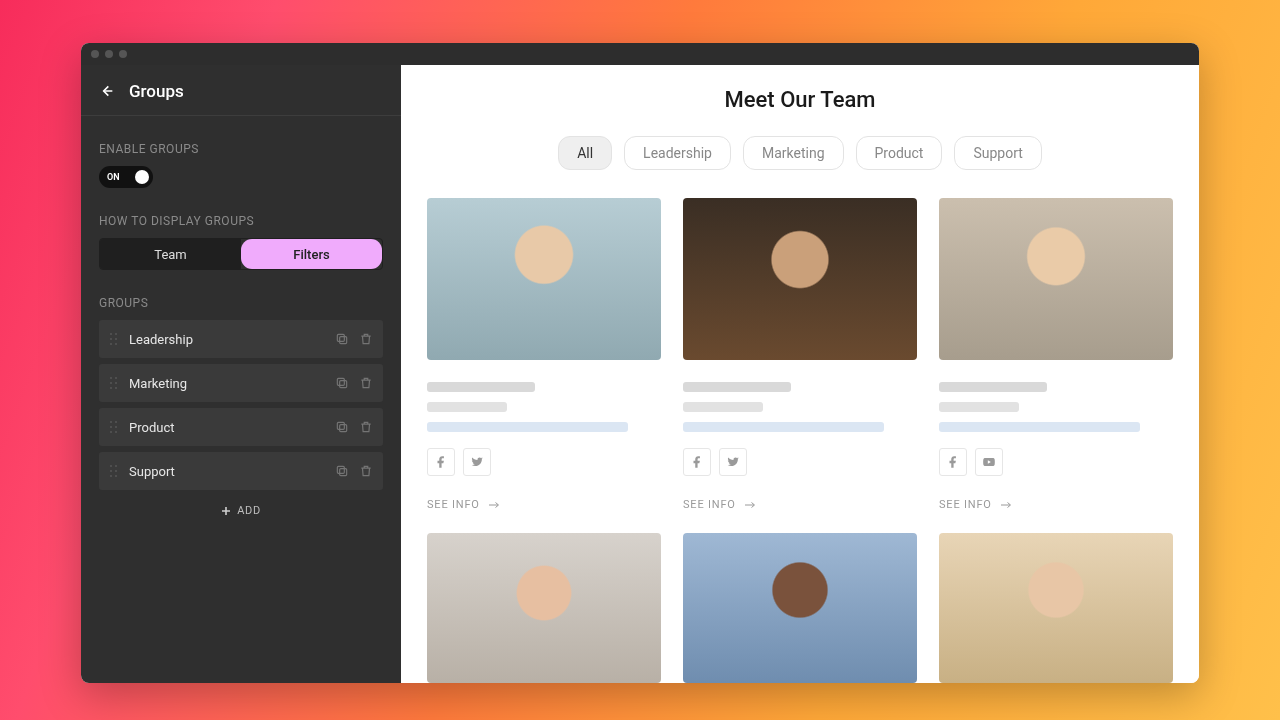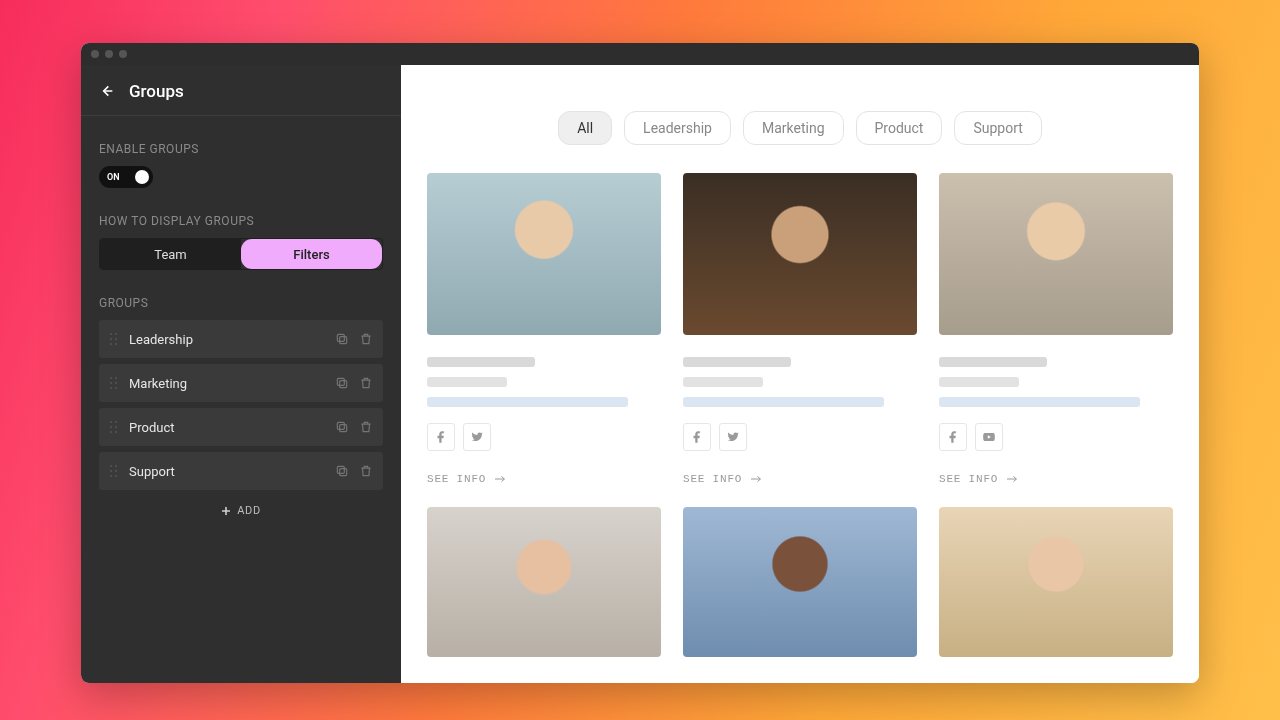--- a/index.html
+++ b/index.html
@@ -97,21 +97,21 @@
 .socials { display: flex; gap: 8px; margin-top: 16px; }
 .social {
   width: 28px; height: 28px; border: 1px solid #e6e6e6; border-radius: 3px;
   display: flex; align-items: center; justify-content: center; color: #9a9a9a;
   cursor: pointer;
 }
 .social svg { width: 14px; height: 14px; }
 .see-info {
   display: flex; align-items: center; gap: 8px;
   font-size: 11px; letter-spacing: 0.8px; color: #9a9a9a;
-  margin-top: 22px; cursor: pointer; font-family: Liberation Mono, monospace;
+  margin-top: 22px; cursor: pointer;
 }
 .see-info svg { width: 12px; height: 10px; }
 .row2 .photo { height: 150px; }
 
 .p1{background:radial-gradient(circle at 50% 35%,#e8c9a8 0 18%,transparent 19%),linear-gradient(#b7cdd4,#90a9b1);}
 .p2{background:radial-gradient(circle at 50% 38%,#caa07a 0 18%,transparent 19%),linear-gradient(#3a2e24,#6a4a2f);}
 .p3{background:radial-gradient(circle at 50% 36%,#eacba8 0 18%,transparent 19%),linear-gradient(#cbbfae,#a79d8d);}
 .p4{background:radial-gradient(circle at 50% 40%,#e7bfa1 0 18%,transparent 19%),linear-gradient(#d7d2cc,#b8b0a6);}
 .p5{background:radial-gradient(circle at 50% 38%,#7a523c 0 18%,transparent 19%),linear-gradient(#9fb8d4,#6f8daf);}
 .p6{background:radial-gradient(circle at 50% 38%,#e8c6a6 0 18%,transparent 19%),linear-gradient(#e8d5b6,#c8b084);}
@@ -241,20 +241,21 @@
 
       <div class="add-row">
         <svg viewBox="0 0 10 10" stroke="#cfcfcf" stroke-width="1.6">
             <path d="M5 1v8M1 5h8"></path>
           </svg>
         <span>ADD</span>
       </div>
     </aside>
 
     <main class="content">
+      <h2 class="page-title">Meet Our Team</h2>
 
       <div class="filters">
         <div class="filter-btn active">All</div>
         <div class="filter-btn">Leadership</div>
         <div class="filter-btn">Marketing</div>
         <div class="filter-btn">Product</div>
         <div class="filter-btn">Support</div>
       </div>
 
       <div class="cards">

